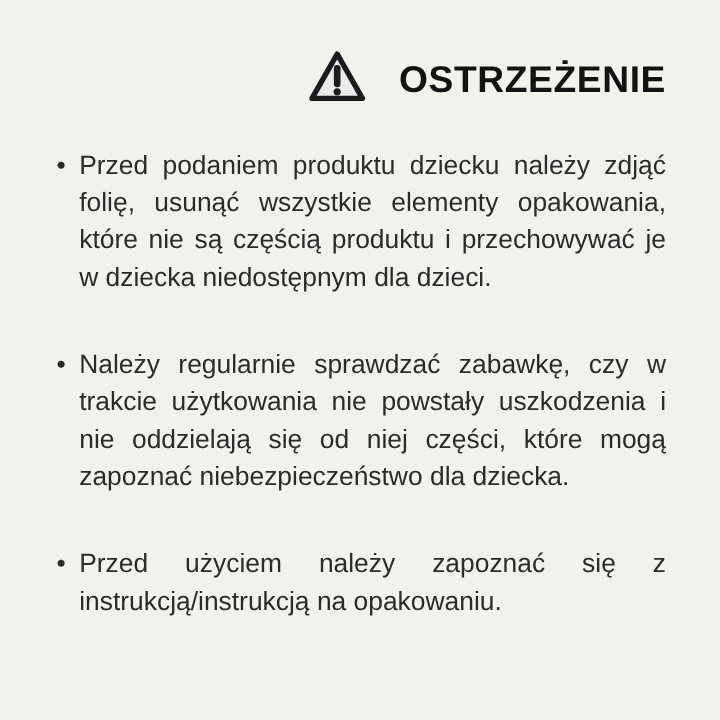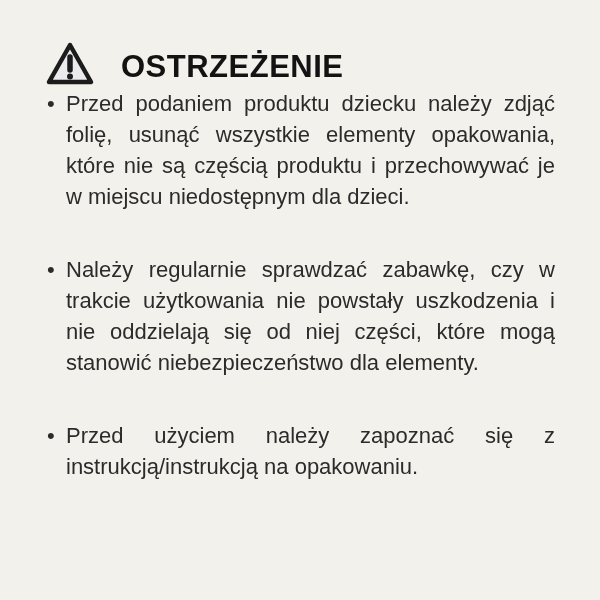--- a/index.html
+++ b/index.html
@@ -16,22 +16,23 @@
   }
   .warning-page {
     box-sizing: border-box;
     width: 600px;
     height: 600px;
     padding: 40px 45px 0 45px;
   }
   .warning-header {
     display: flex;
     align-items: center;
-    justify-content: flex-start;
+    justify-content: flex-end;
     gap: 26px;
+    margin-bottom: 34px;
   }
   .warning-icon {
     width: 50px;
     height: 48px;
     flex: 0 0 auto;
   }
   .warning-title {
     margin: 0;
     font-size: 31px;
     font-weight: 700;
@@ -74,25 +75,25 @@
         <line x1="25" y1="17" x2="25" y2="30" stroke="#1c1c1c" stroke-width="5.5" stroke-linecap="round"></line>
         <circle cx="25" cy="36.5" r="3" fill="#1c1c1c"></circle>
       </svg>
     </span>
     <h1 class="warning-title">OSTRZEŻENIE</h1>
   </div>
 
   <ul class="warning-list">
     <li class="warning-item">
       <span class="bullet">•</span>
-      <span>Przed podaniem produktu dziecku należy zdjąć folię, usunąć wszystkie elementy opakowania, które nie są częścią produktu i przechowywać je w miejscu niedostępnym dla dzieci.</span>
+      <span>Przed podaniem produktu dziecku należy zdjąć folię, usunąć wszystkie elementy opakowania, które nie są częścią produktu i przechowywać je w dziecka niedostępnym dla dzieci.</span>
     </li>
     <li class="warning-item">
       <span class="bullet">•</span>
-      <span>Należy regularnie sprawdzać zabawkę, czy w trakcie użytkowania nie powstały uszkodzenia i nie oddzielają się od niej części, które mogą stanowić niebezpieczeństwo dla elementy.</span>
+      <span>Należy regularnie sprawdzać zabawkę, czy w trakcie użytkowania nie powstały uszkodzenia i nie oddzielają się od niej części, które mogą zapoznać niebezpieczeństwo dla dziecka.</span>
     </li>
     <li class="warning-item">
       <span class="bullet">•</span>
       <span>Przed użyciem należy zapoznać się z instrukcją/instrukcją na opakowaniu.</span>
     </li>
   </ul>
 
 </div>
 
 </body></html>

